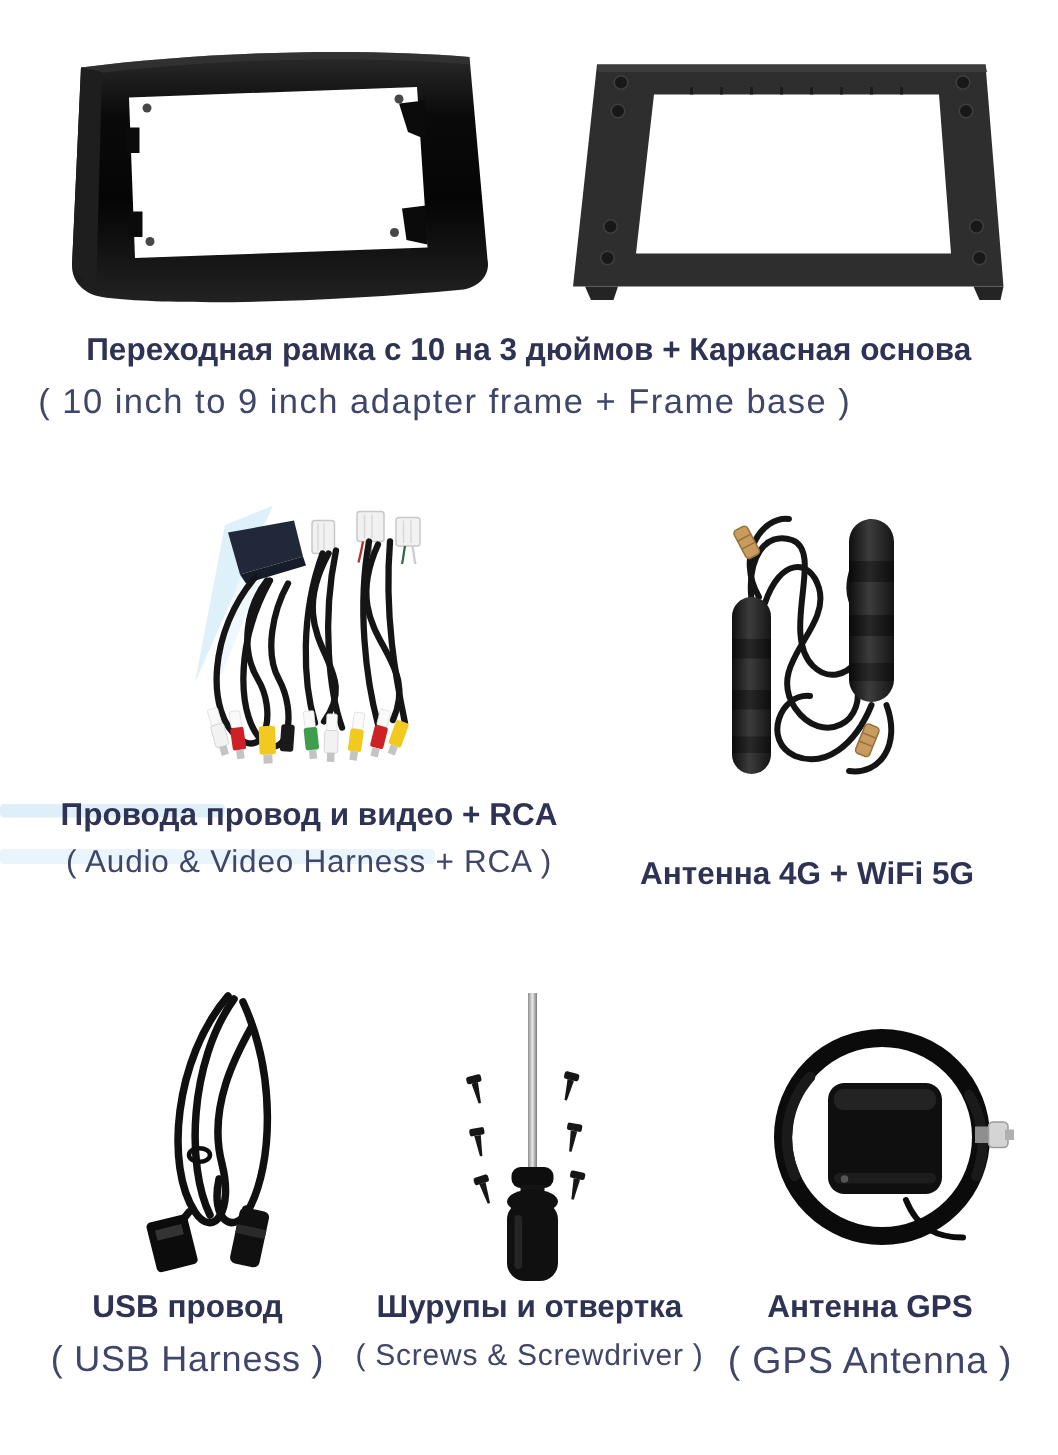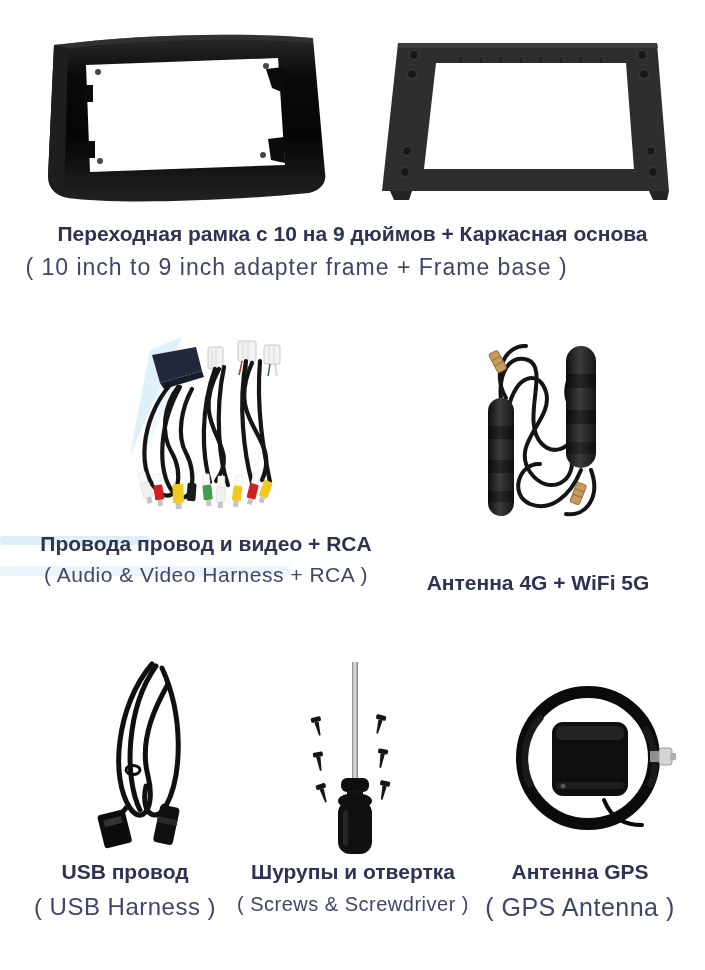--- a/index.html
+++ b/index.html
@@ -80,21 +80,21 @@
         <rect x="130" y="23" width="2" height="5"></rect>
           <rect x="150" y="23" width="2" height="5"></rect>
         <rect x="170" y="23" width="2" height="5"></rect>
           <rect x="190" y="23" width="2" height="5"></rect>
         <rect x="210" y="23" width="2" height="5"></rect>
           <rect x="230" y="23" width="2" height="5"></rect>
       </g>
     </g>
   </svg>
 
-  <div class="caption cap-ru main-title-ru">Переходная рамка с 10 на 9 дюймов + Каркасная основа</div>
+  <div class="caption cap-ru main-title-ru">Переходная рамка с 10 на 3 дюймов + Каркасная основа</div>
   <div class="caption cap-en main-title-en">( 10 inch to 9 inch adapter frame + Frame base )</div>
 
   <div class="wm-band wm-band1"></div>
   <div class="wm-band wm-band2"></div>
 
   <svg class="abs" style="left:112px;top:335px" width="200" height="185" viewBox="0 0 200 185" role="img">
     <g>
       <polygon points="38,15 70,2 18,120" fill="#cde8f7" opacity="0.65"></polygon>
       <polygon points="52,22 78,12 30,128" fill="#e4f3fb" opacity="0.6"></polygon>
     </g>

